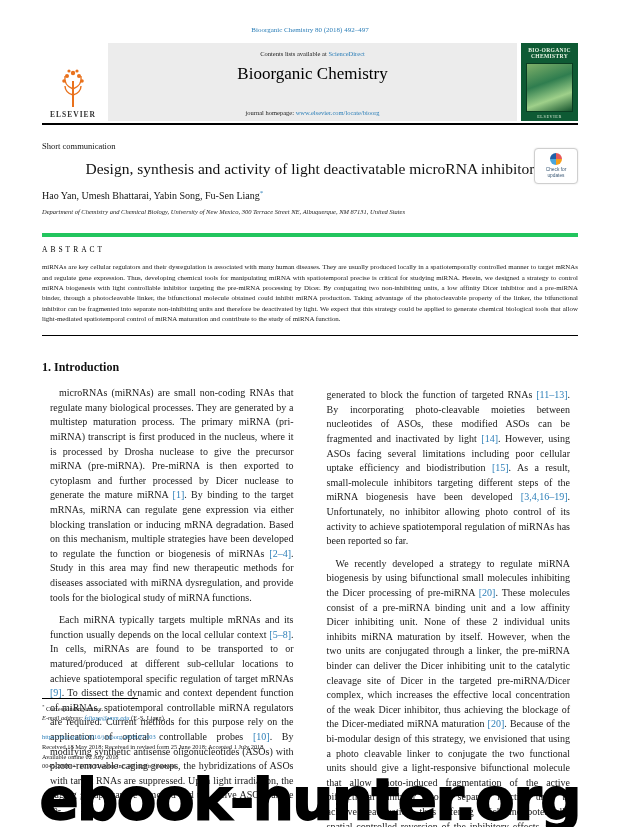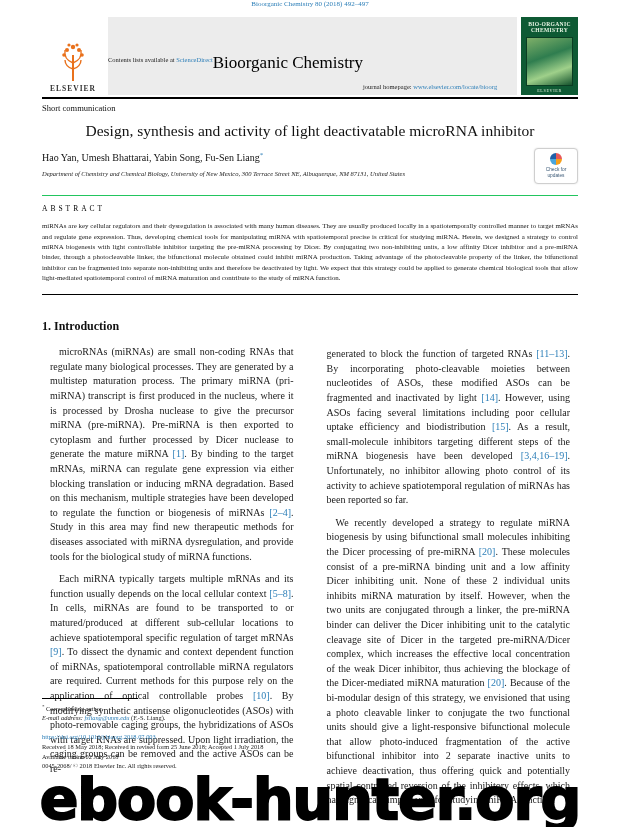--- a/index.html
+++ b/index.html
@@ -1,53 +1,53 @@
 <!DOCTYPE html>
 <html style="--accent: #2d7fb8; --elsevier_orange: #E9711C; --cover_green: #0e5a34; --header_gray: #ececec;"><head>
 <meta charset="utf-8">
 <style>
   html,body { margin:0; padding:0; background:#fff; }
   .page { position:relative; width:620px; height:827px; background:#fff; overflow:hidden;
           font-family:"Liberation Serif", serif; color:#111; }
   .content { padding:0 42px; position:relative; }
 
   
-  .jref { margin:0; text-align:center; font-size:7px; color:var(--accent,#2d7fb8); }
+  .jref { margin:0; padding-top:26px; text-align:center; font-size:7px; color:var(--accent,#2d7fb8); }
 
   
   .header { display:flex; margin-top:9px; height:78px; }
   .logo { width:62px; display:flex; flex-direction:column; align-items:center; justify-content:flex-end; padding-bottom:2px; }
   .logo-word { font-size:7.5px; letter-spacing:1px; color:#333; font-weight:bold; margin-top:1px; }
-  .hcenter { flex:1; background:var(--header_gray,#ececec); display:flex; flex-direction:row; align-items:center; padding-top:7px; margin:0 4px; }
+  .hcenter { flex:1; background:var(--header_gray,#ececec); display:flex; flex-direction:column; align-items:center; padding-top:7px; margin:0 4px; }
   .contents { font-size:6.5px; color:#222; }
   .link { color:var(--accent,#2d7fb8); }
   .jtitle { font-size:17px; margin-top:7px; color:#000; }
   .homepage { margin-top:auto; margin-bottom:5px; font-size:6.5px; color:#222; }
   .cover { width:57px; background:var(--cover_green,#0e5a34); display:flex; flex-direction:column; align-items:center; padding:4px 3px 2px; box-sizing:border-box; }
   .cover-t { font-size:5.6px; font-weight:bold; letter-spacing:0.3px; color:#eaf6e5; line-height:1.15; text-align:center; }
   .cover-img { flex:1; width:45px; margin:3px 0 2px; background:linear-gradient(160deg,#7fb069 0%,#2f7d4f 40%,#9fd08a 70%,#14532d 100%); border:1px solid #0a3d22; }
   .cover-p { font-size:4.2px; color:#dfeeda; letter-spacing:0.6px; }
   .rule-thick { height:2px; background:#000; margin-top:2px; }
 
   
-  .sec-type { margin-top:4px; font-size:8.5px;font-family:Liberation Serif, serif; }
+  .sec-type { margin-top:16px; font-size:8.5px;font-family:Liberation Serif, serif; }
   .title { margin:9px 0 0; font-size:15.5px; font-weight:normal; line-height:1.15;text-align:center; }
   .authors { margin-top:11px; font-size:10px; }
   .authors sup { font-size:7px; color:var(--accent,#2d7fb8); }
   .affil { margin-top:7px; font-size:6.5px; font-style:italic; color:#222; }
 
   
   .check-badge { position:absolute; right:42px; top:148px; width:42px; height:34px; border:1px solid #cfcfcf; border-radius:4px;
                  background:#fff; display:flex; flex-direction:column; align-items:center; justify-content:center; box-shadow:0 0 2px rgba(0,0,0,.12); }
   .check-icon { width:12px; height:12px; border-radius:50%;
                 background:conic-gradient(#e8595a 0 25%, #f6a01a 25% 50%, #4aa6dd 50% 75%, #2160a8 75% 100%); }
   .check-text { width:34px; margin-top:2px; font-family:"Liberation Sans",sans-serif; font-size:4.8px; line-height:1.15; color:#3c5a77; text-align:center; }
 
   
-  .abstract { margin-top:18px; border-top:1px solid #22c55e; border-bottom:1px solid #000; padding:8px 0 11px; }
+  .abstract { margin-top:18px; border-top:4px solid #22c55e; border-bottom:1px solid #000; padding:8px 0 11px; }
   .abs-head { font-size:7.5px; letter-spacing:3px; color:#000; }
   .abs-text { margin:8px 0 0; font-size:6.9px; line-height:1.5; text-align:justify; color:#1a1a1a; }
 
   
   .cols { display:flex; gap:17px; margin-top:24px; }
   .col { flex:1; min-width:0; }
   .col-right { padding-top:20px; }
   .h1 { font-size:12px; font-weight:bold; margin:0 0 11px; }
   .para { margin:8px; font-size:10px; line-height:1.46; text-align:justify; color:#1a1a1a; }
   .indent { text-indent:9px; }

